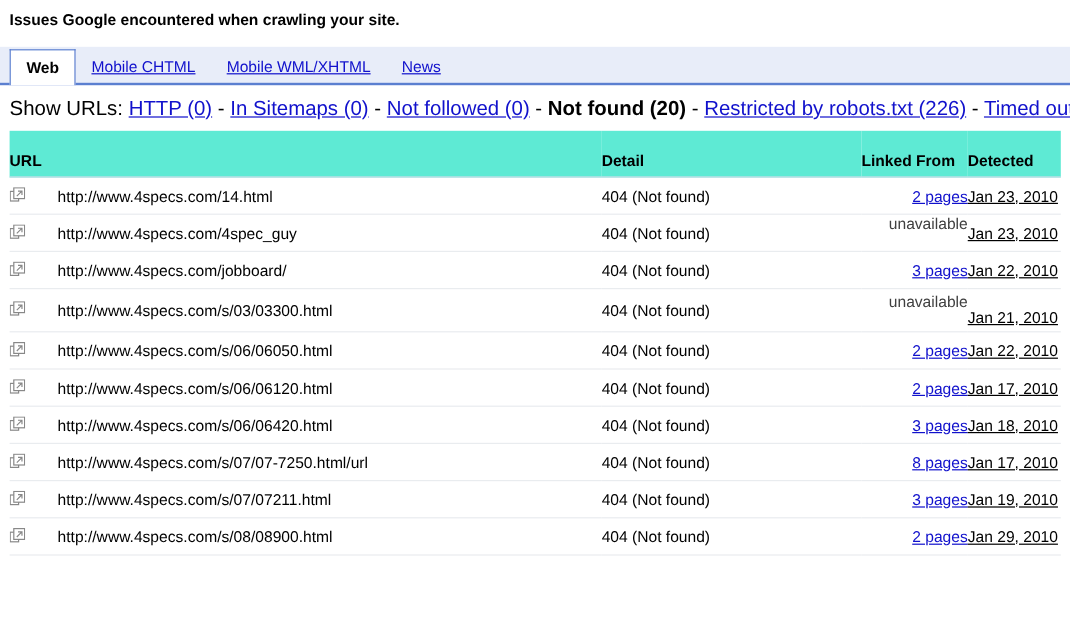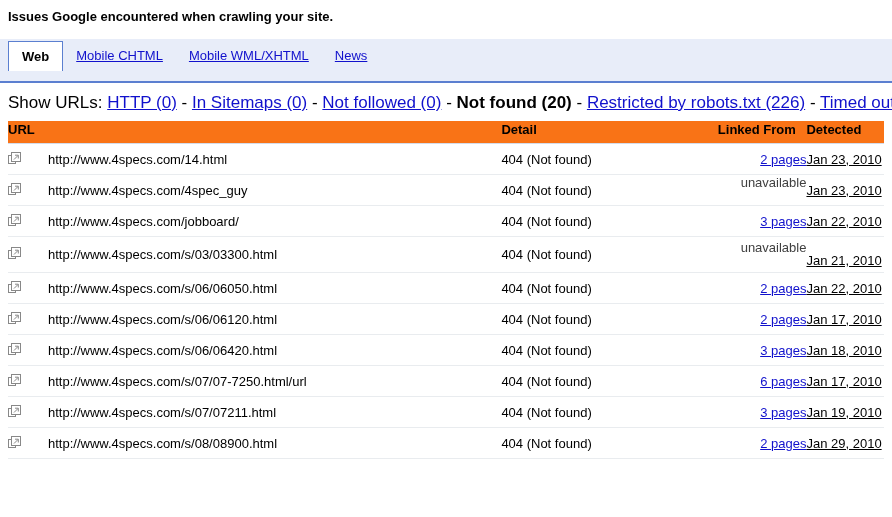--- a/index.html
+++ b/index.html
@@ -33,21 +33,21 @@
     color: #000;
     margin: 9px 0 0 0;
     line-height: 16px;
     font-weight: bold;
   }
 
   
   .tabstrip {
     margin: 14px -8px 0 -8px;
     padding: 0 8px;
-    height: 44px;
+    height: 32px;
     background: #e8edf9;
     border-bottom: 2px solid #5b7fd0;
     box-sizing: border-box;
     display: flex;
     align-items: stretch;
   }
   .tab {
     display: flex;
     align-items: center;
     padding: 0 13px;
@@ -95,26 +95,26 @@
   }
 
   
   table.errors {
     width: 876px;
     border-collapse: collapse;
     margin-top: 9px;
     table-layout: fixed;
   }
   table.errors th {
-    background: #f97316;
+    background: #5eead4;
     font-size: 13px;
     font-weight: bold;
     color: #000;
     text-align: left;
-    padding: 0 0 5px 0;
+    padding: 16px 0 5px 0;
     height: 17px;
     border-bottom: 1px solid #d4dcea;
   }
   th.col-url     { width: 490px; padding-left: 6px; }
   th.col-detail  { width: 215px; }
   th.col-linked  { width: 88px;  text-align: right; padding-right: 6px; }
   th.col-detected{ width: 77px;  text-align: left; }
 
   table.errors td {
     font-size: 13px;
@@ -319,21 +319,21 @@
             <div class="url-wrap">
               <svg class="ext-icon" viewBox="0 0 13 13">
                 <rect x="0.5" y="3.5" width="7" height="8" fill="#ffffff" stroke="#888888"></rect>
                 <rect x="3.5" y="0.5" width="9" height="9" fill="#ffffff" stroke="#888888"></rect>
                 <path d="M6 7.5 L10 3.5 M7 3.2 L10.3 3.2 L10.3 6.5" stroke="#888888" fill="none" stroke-width="1"></path>
               </svg>
               <span>http://www.4specs.com/s/07/07-7250.html/url</span>
             </div>
           </td>
           <td class="cell-detail">404 (Not found)</td>
-          <td class="cell-linked"><a href="#">6 pages</a></td>
+          <td class="cell-linked"><a href="#">8 pages</a></td>
           <td class="cell-detected"><span>Jan 17, 2010</span></td>
         </tr>
         <tr class="row">
           <td class="cell-url">
             <div class="url-wrap">
               <svg class="ext-icon" viewBox="0 0 13 13">
                 <rect x="0.5" y="3.5" width="7" height="8" fill="#ffffff" stroke="#888888"></rect>
                 <rect x="3.5" y="0.5" width="9" height="9" fill="#ffffff" stroke="#888888"></rect>
                 <path d="M6 7.5 L10 3.5 M7 3.2 L10.3 3.2 L10.3 6.5" stroke="#888888" fill="none" stroke-width="1"></path>
               </svg>

